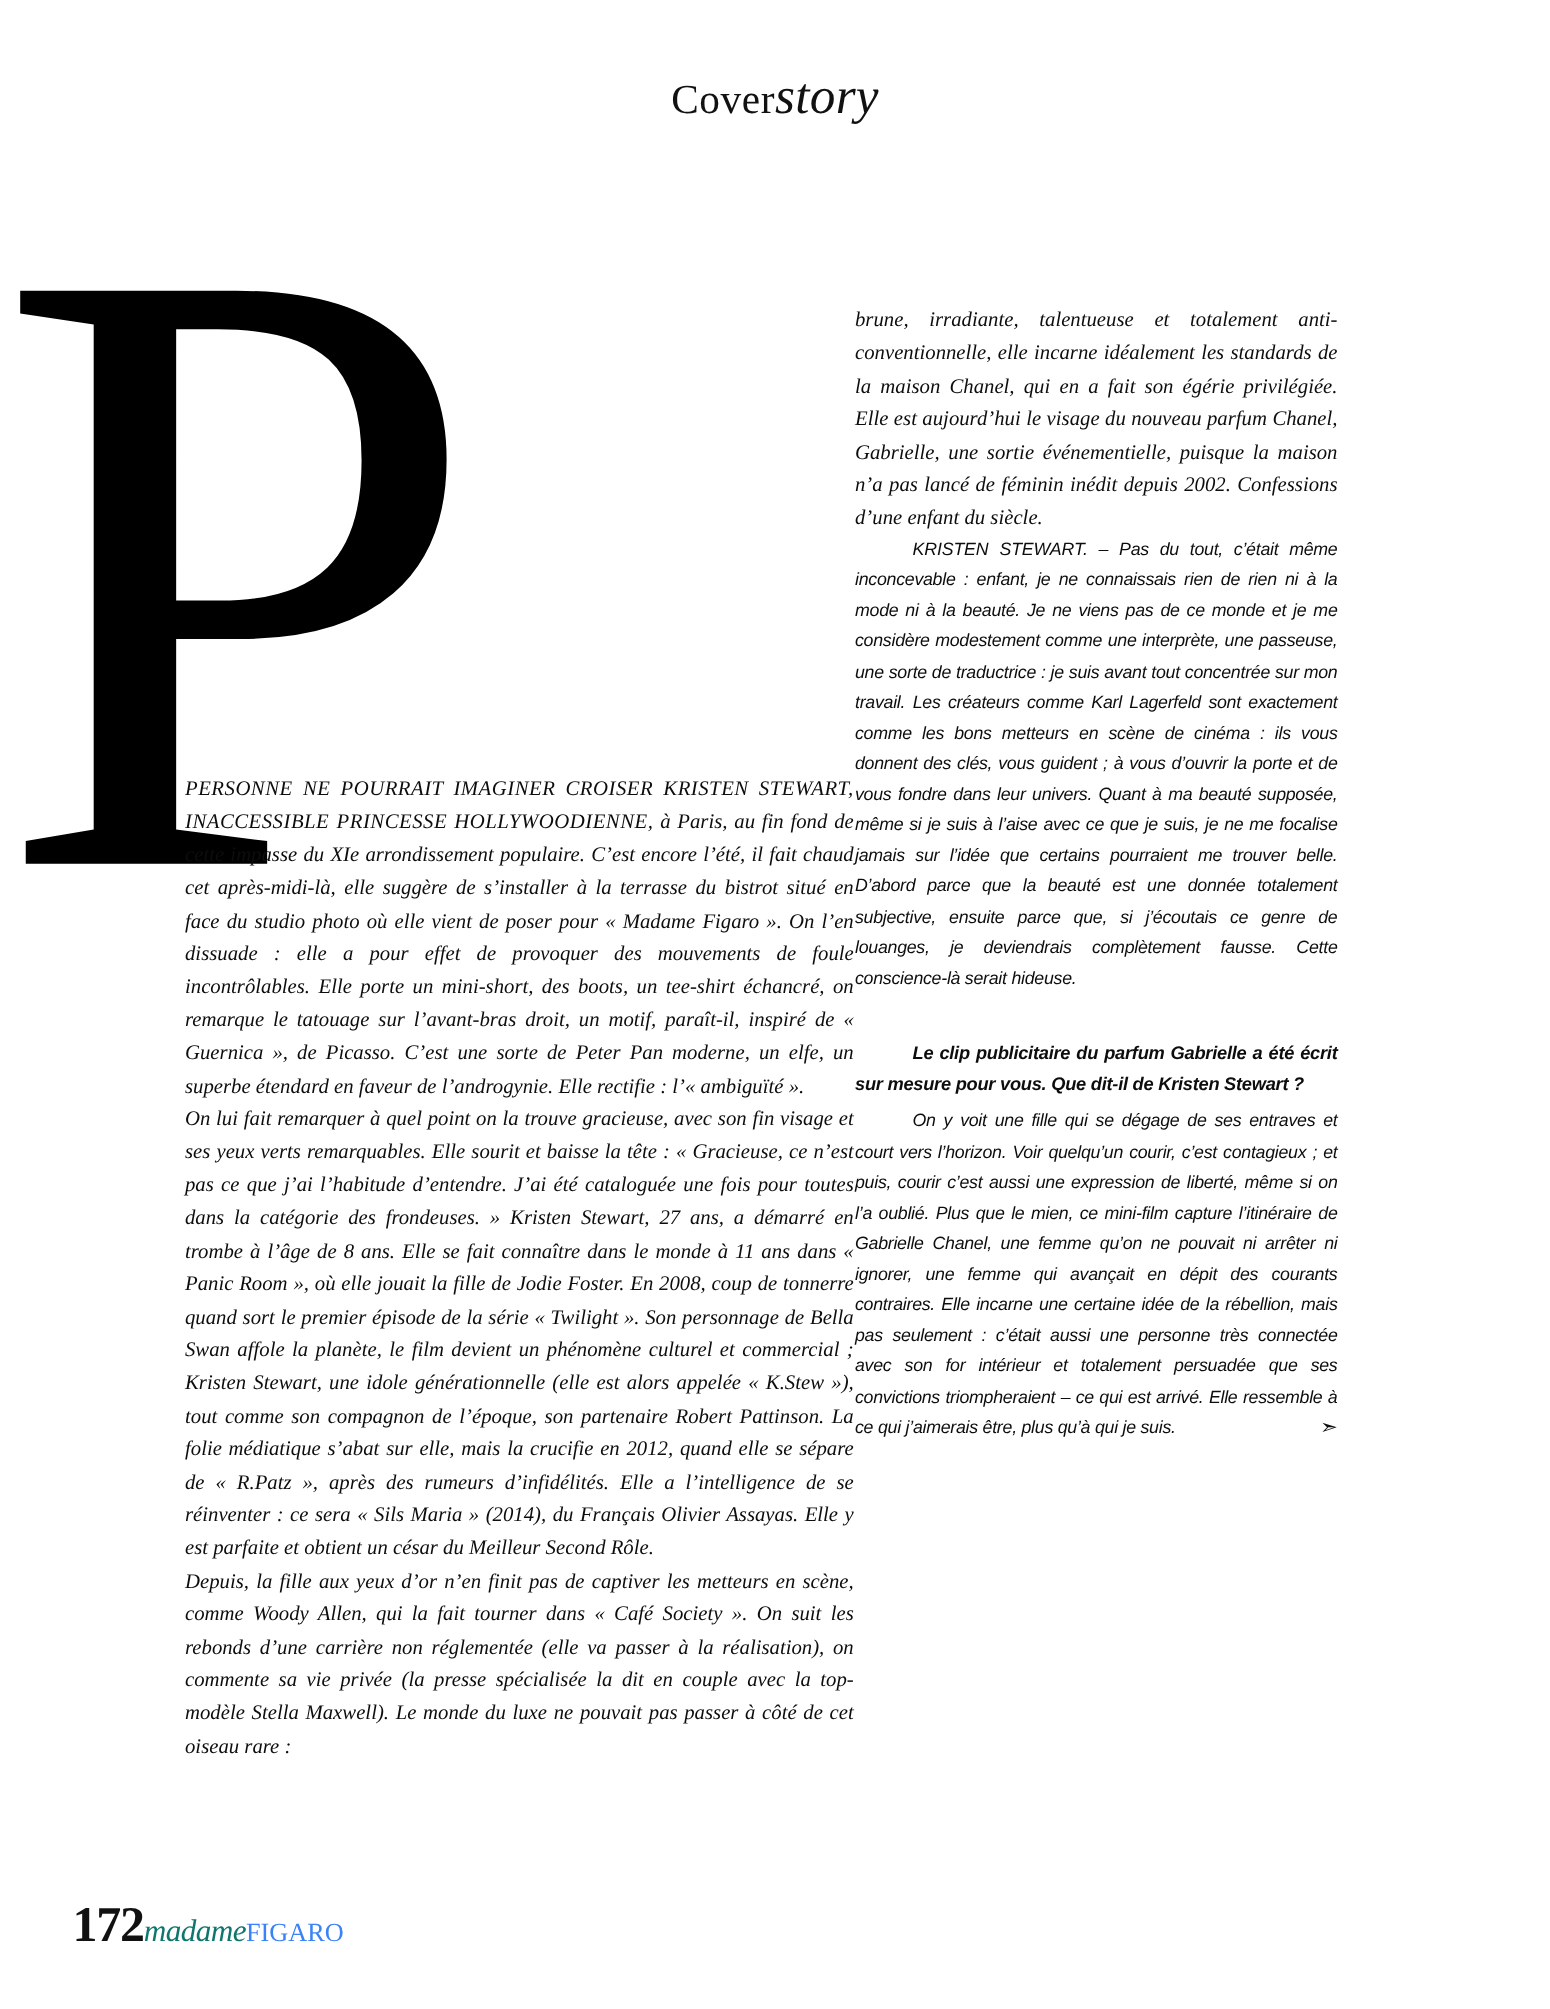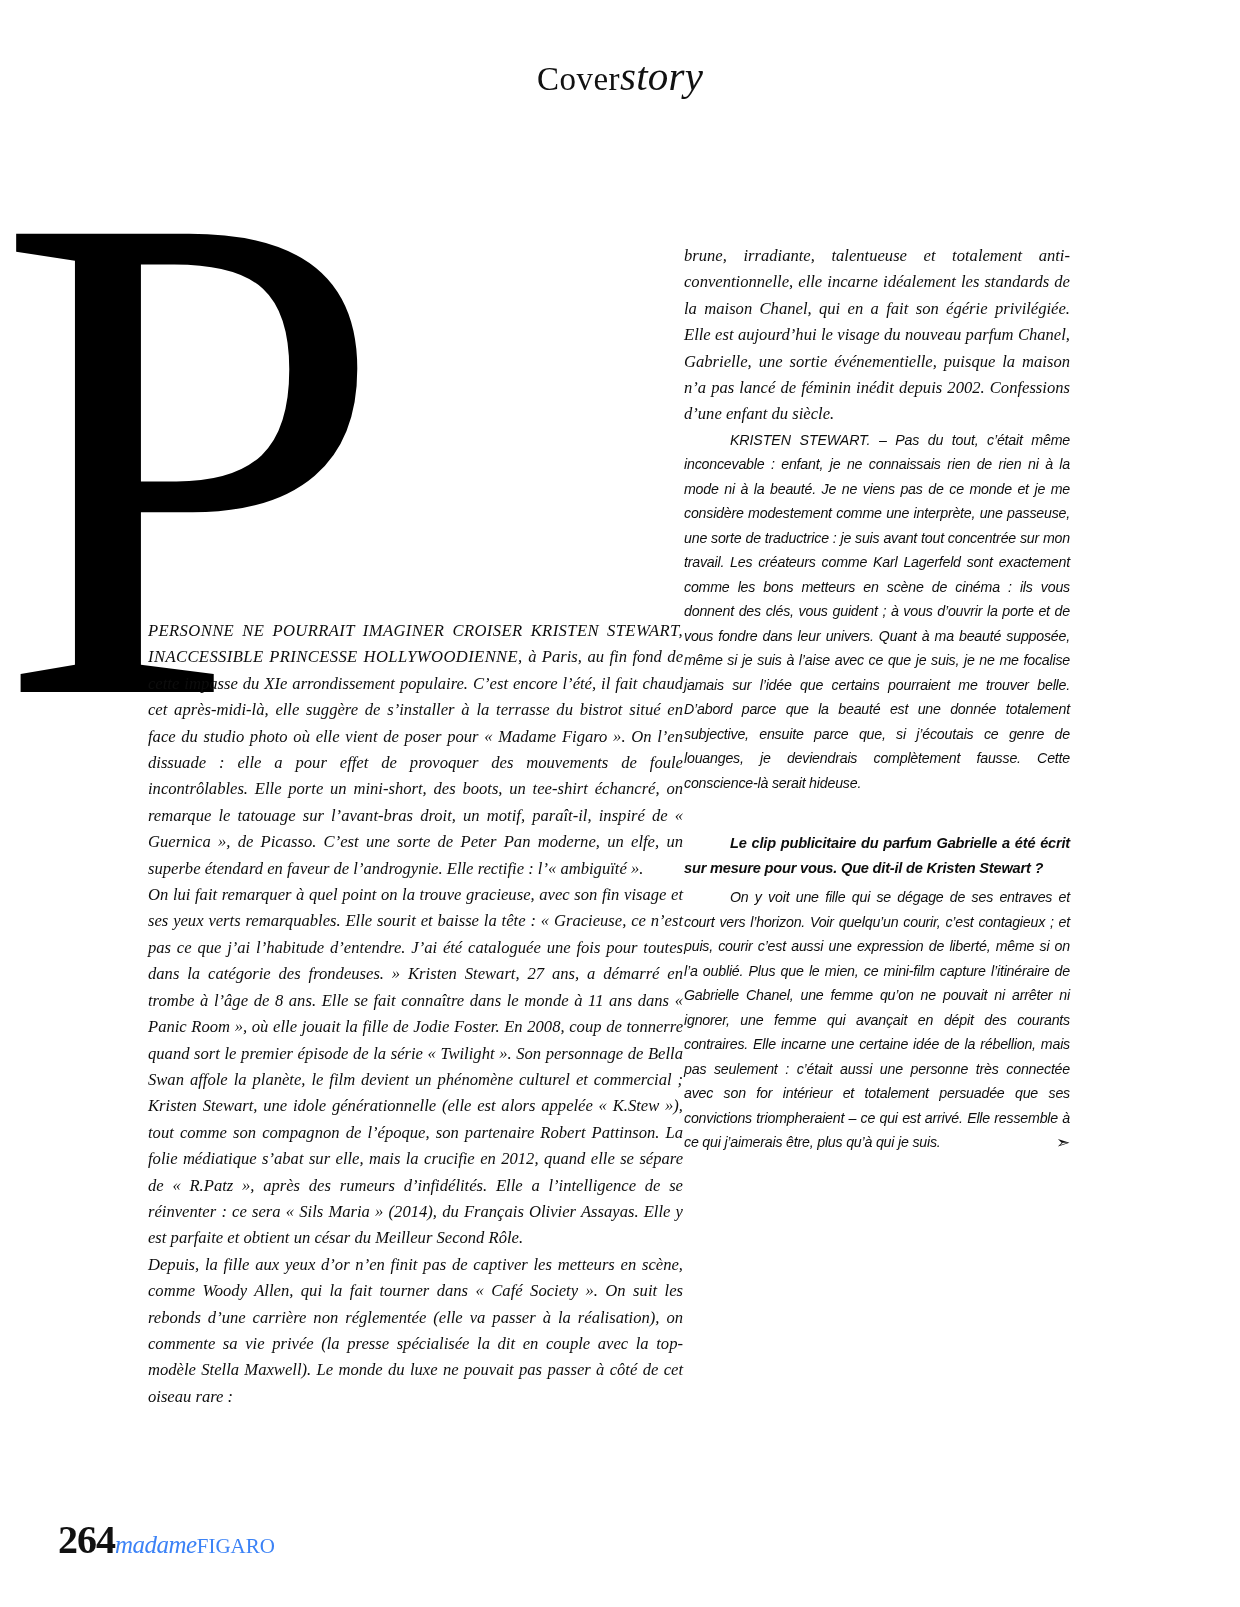--- a/index.html
+++ b/index.html
@@ -128,21 +128,21 @@
     font-weight: bold;
     font-size: 40px;
     letter-spacing: -1px;
     color: #111;
   }
   .footer .madame {
     font-family: "Liberation Serif", serif;
     font-style: italic;
     font-size: 25px;
     letter-spacing: -0.5px;
-    color: #3b82f6;
+    color: #0f766e;
   }
   .footer .figaro {
     font-family: "Liberation Serif", serif;
     font-size: 21px;
     letter-spacing: 0px;
     color: #3b82f6;
   }
 </style>
 </head>
 <body>
@@ -164,14 +164,14 @@
 
 
   <p class="q-intro"><span style="display:inline-block;width:46px;"></span><span class="speaker">KRISTEN STEWART.</span><span> – Pas du tout, c’était même inconcevable : enfant, je ne connaissais rien de rien ni à la mode ni à la beauté. Je ne viens pas de ce monde et je me considère modestement comme une interprète, une passeuse, une sorte de traductrice : je suis avant tout concentrée sur mon travail. Les créateurs comme Karl Lagerfeld sont exactement comme les bons metteurs en scène de cinéma : ils vous donnent des clés, vous guident ; à vous d’ouvrir la porte et de vous fondre dans leur univers. Quant à ma beauté supposée, même si je suis à l’aise avec ce que je suis, je ne me focalise jamais sur l’idée que certains pourraient me trouver belle. D’abord parce que la beauté est une donnée totalement subjective, ensuite parce que, si j’écoutais ce genre de louanges, je deviendrais complètement fausse. Cette conscience-là serait hideuse.</span></p>
 
   <p class="q-bold" style="margin-top:36px;"><span style="display:inline-block;width:46px;"></span><span>Le clip publicitaire du parfum Gabrielle a été écrit sur mesure pour vous. Que dit-il de Kristen Stewart ?</span></p>
 
   <p class="q-intro" style="margin-top:4px;"><span style="display:inline-block;width:46px;"></span><span>On y voit une fille qui se dégage de ses entraves et court vers l’horizon. Voir quelqu’un courir, c’est contagieux ; et puis, courir c’est aussi une expression de liberté, même si on l’a oublié. Plus que le mien, ce mini-film capture l’itinéraire de Gabrielle Chanel, une femme qu’on ne pouvait ni arrêter ni ignorer, une femme qui avançait en dépit des courants contraires. Elle incarne une certaine idée de la rébellion, mais pas seulement : c’était aussi une personne très connectée avec son for intérieur et totalement persuadée que ses convictions triompheraient – ce qui est arrivé. Elle ressemble à ce qui j’aimerais être, plus qu’à qui je suis.</span><span class="arrow">➣</span></p>
 </div>
 
 <div class="footer">
-  <span class="pagenum">264</span><span class="madame">madame</span><span class="figaro">FIGARO</span>
+  <span class="pagenum">172</span><span class="madame">madame</span><span class="figaro">FIGARO</span>
 </div>
 
 </body></html>

